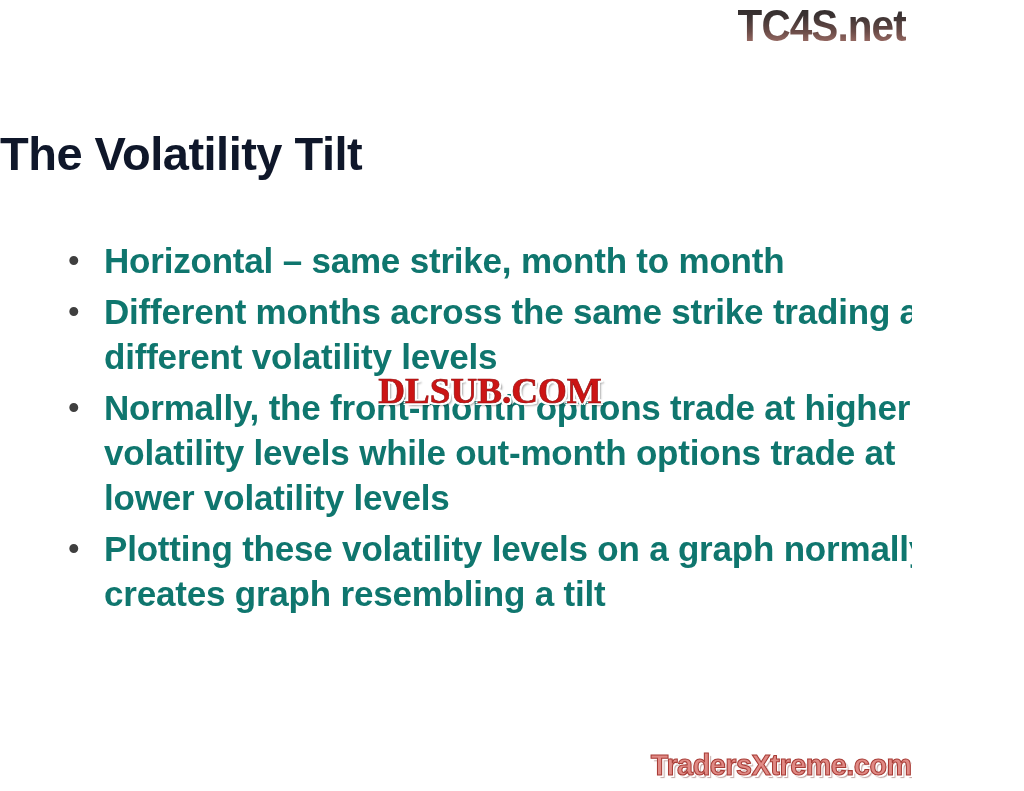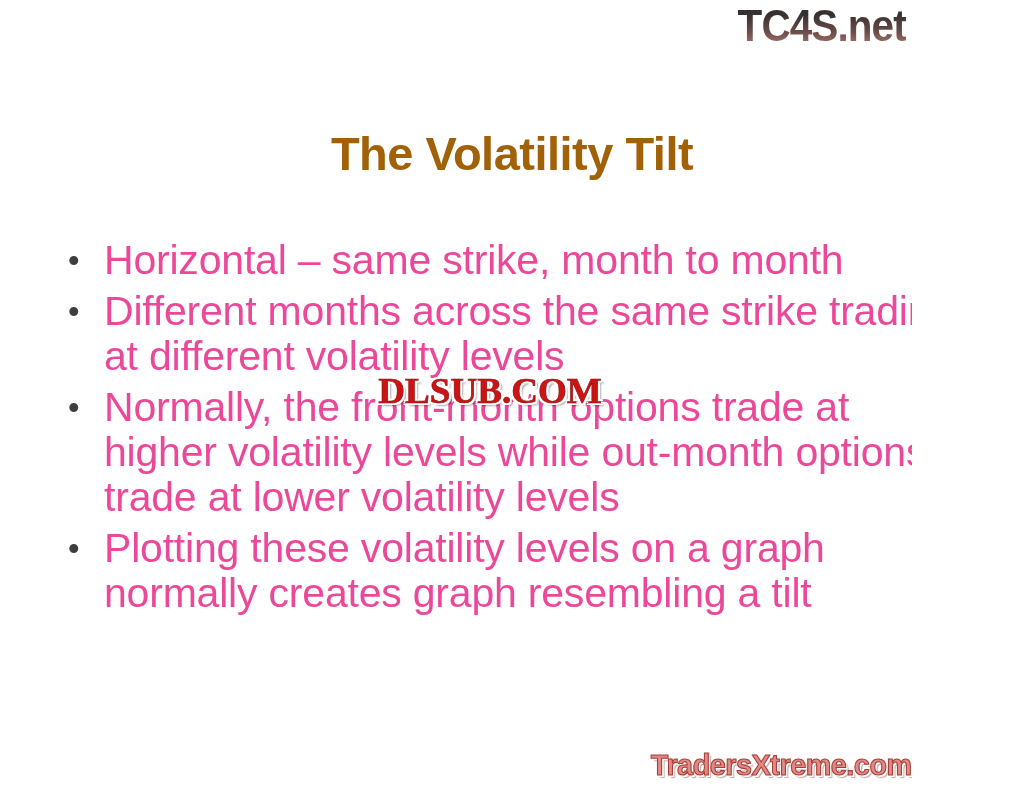--- a/index.html
+++ b/index.html
@@ -45,22 +45,21 @@
     white-space: nowrap;
     text-shadow: none;
   }
 
   
   #title {
     position: absolute;
     top: 126px;
     left: 0;
     width: 1024px;
-    text-align: center;
-    color: #a16207;
+    color: #0f172a;
     font-size: 47px;
     font-weight: bold;
     letter-spacing: -0.5px;
     line-height: 56px;
     white-space: nowrap;
   }
 
   
   #bullets {
     position: absolute;
@@ -81,23 +80,23 @@
     color: #3f3f3f;
     font-size: 33px;
     line-height: 45px;
     text-align: left;
     padding-left: 6px;
     box-sizing: border-box;
   }
 
   .bullet-text {
     flex: 1 1 auto;
-    color: #ec4899;
-    font-size: 41px;
-    font-weight: normal;
+    color: #0f766e;
+    font-size: 35px;
+    font-weight: bold;
     line-height: 45px;
     letter-spacing: -0.2px;
   }
 
   
   #watermark {
     position: absolute;
     left: 374px;
     top: 372px;
     font-family: "Liberation Serif", serif;

